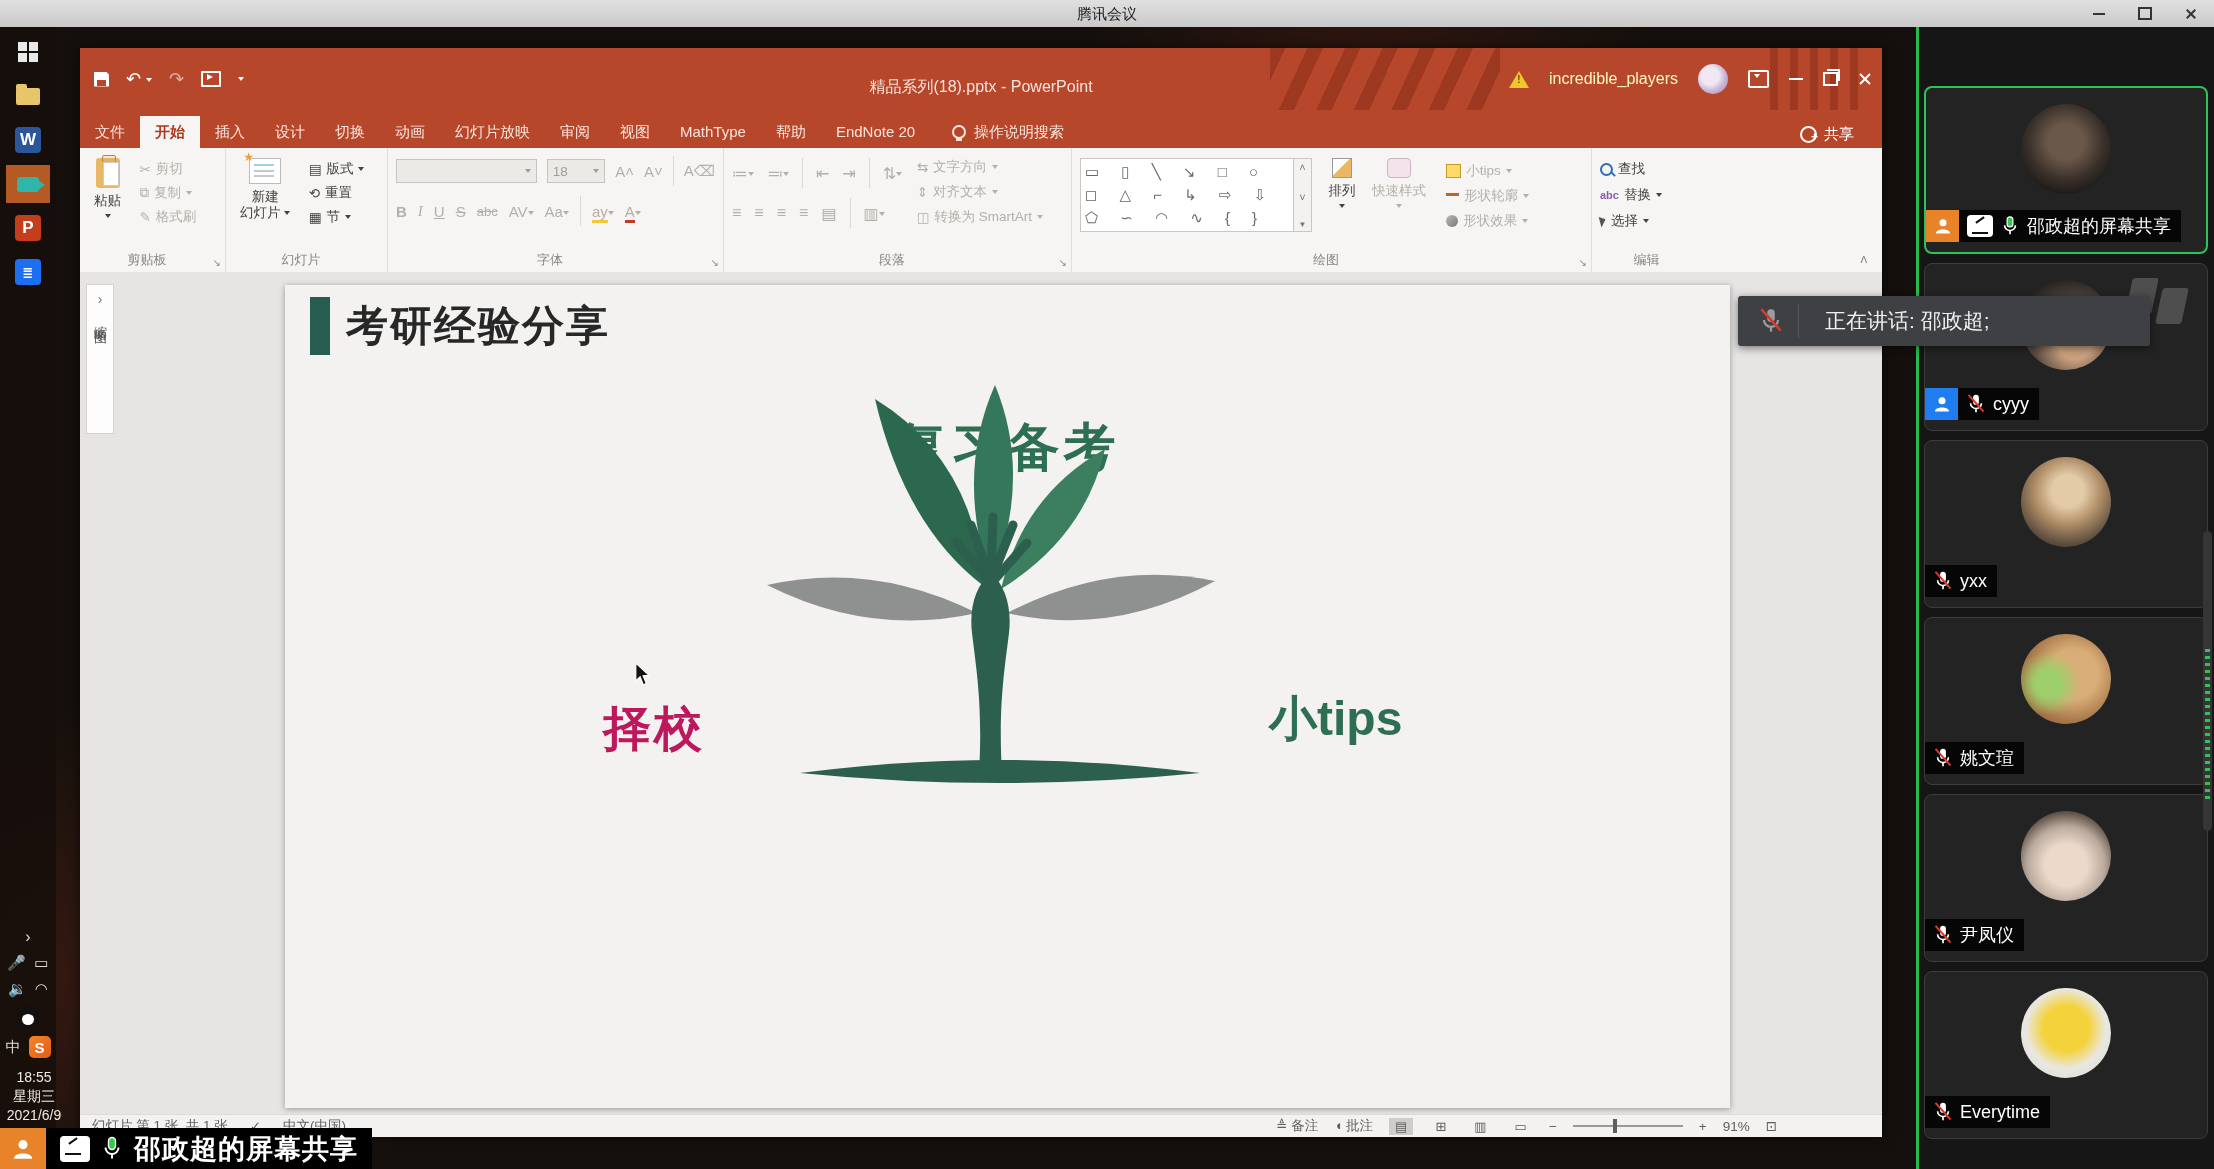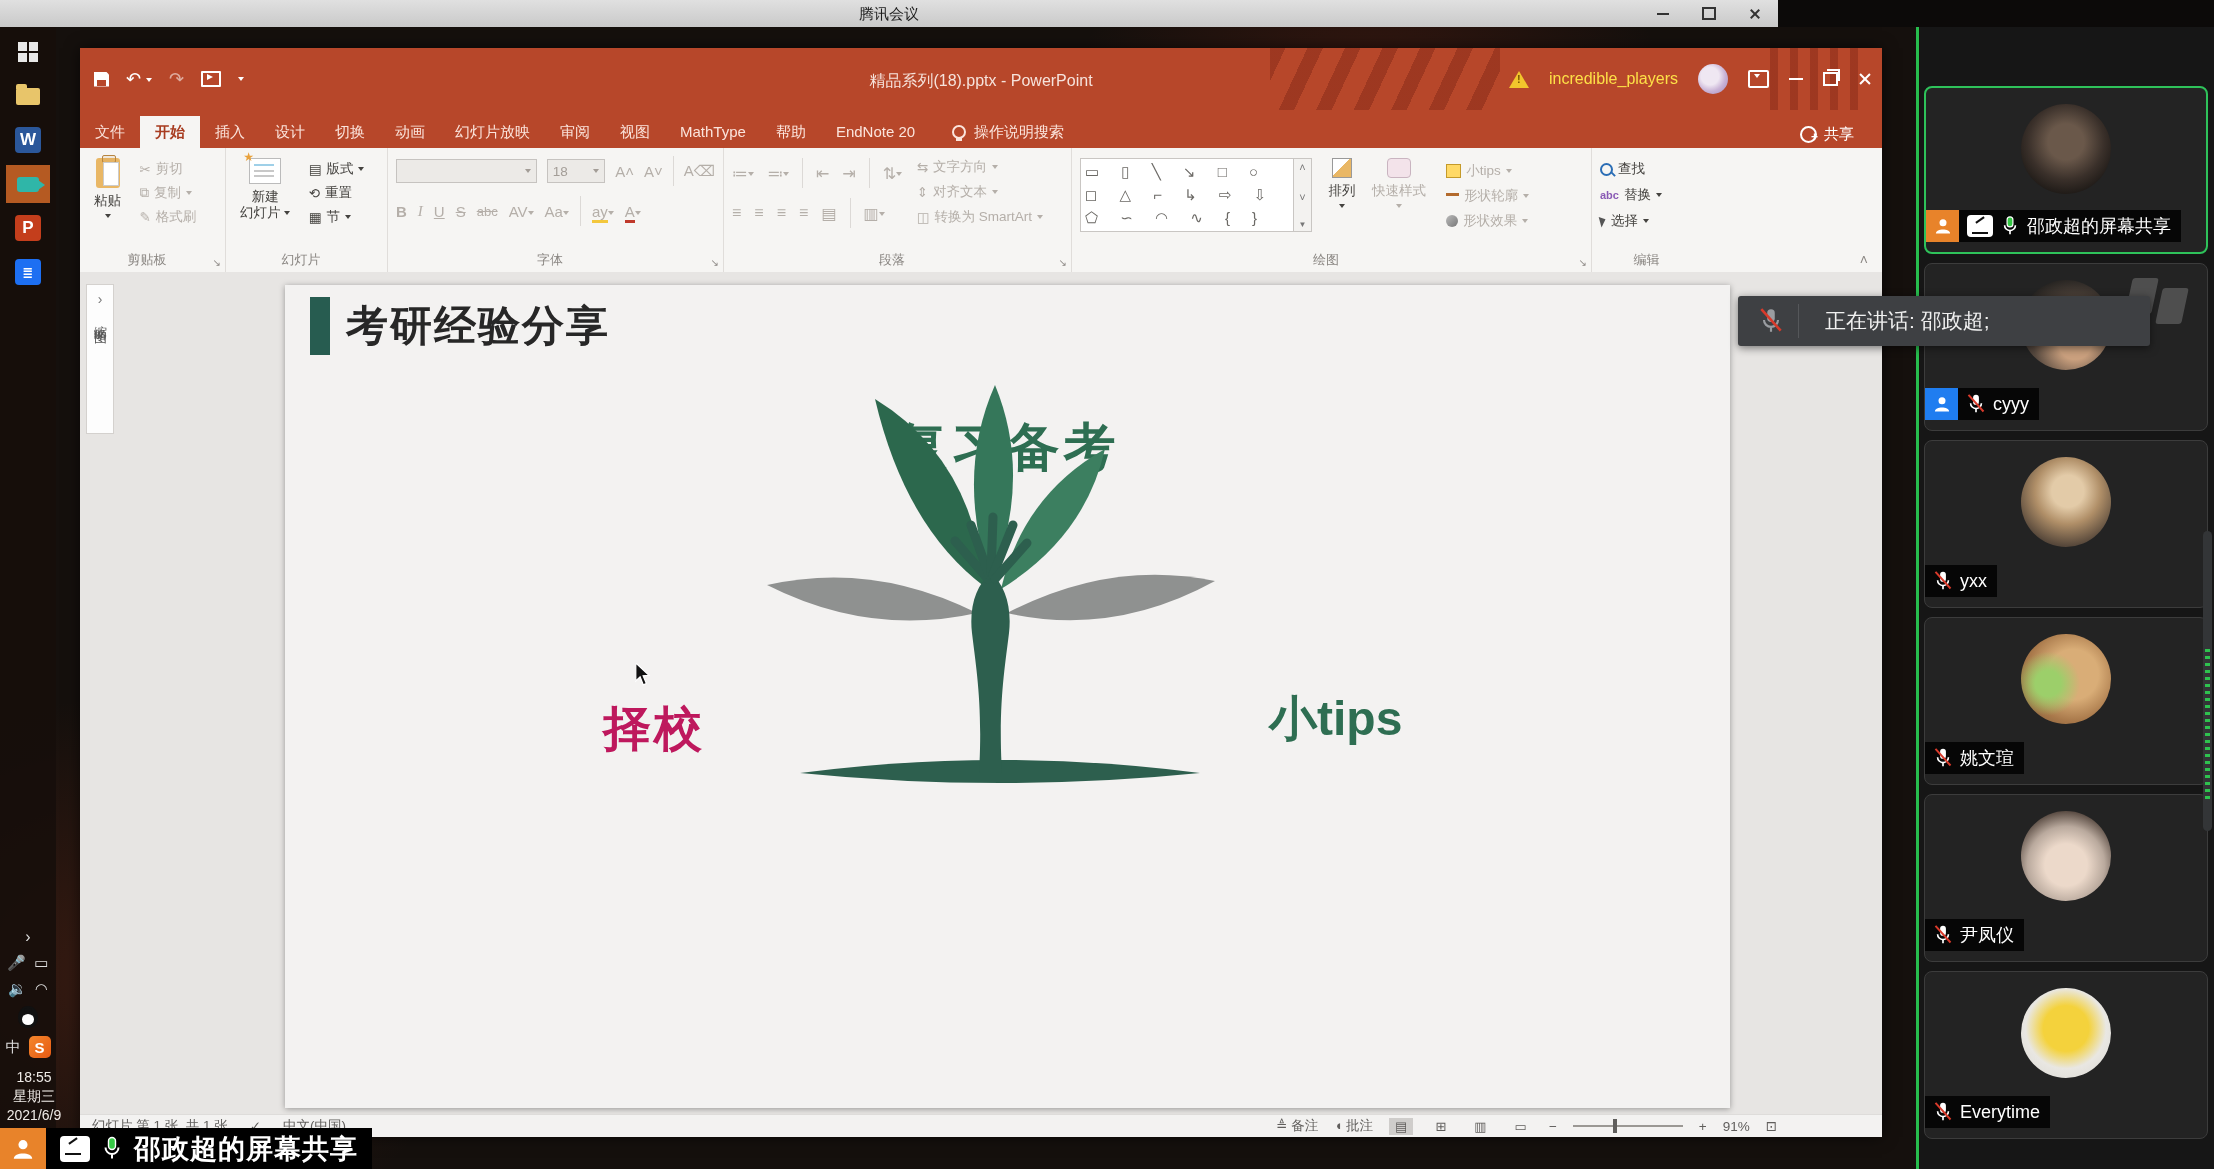--- a/index.html
+++ b/index.html
@@ -1,20 +1,20 @@
 <!DOCTYPE html>
 <html><head>
 <meta charset="utf-8">
 <style>
   html,body{margin:0;padding:0;background:#000;}
   .screen{position:relative;width:2214px;height:1169px;overflow:hidden;
     font-family:"Liberation Sans","DejaVu Sans",sans-serif;background:#0c0a09;}
 
   
-  .os-bar{position:absolute;left:0;top:0;width:1778px;height:27px;
+  .os-bar{position:absolute;left:0;top:0;width:2214px;height:27px;
     background:linear-gradient(#e0e0e0,#c9c9c9);border-bottom:1px solid #9a9a9a;}
   .os-title{position:absolute;left:0;right:0;top:0;height:27px;line-height:27px;
     text-align:center;font-size:15px;color:#1d1d1d;}
   .os-ctrls{position:absolute;right:0;top:0;height:27px;display:flex;}
   .os-btn{width:46px;height:27px;display:flex;align-items:center;justify-content:center;}
   .i-min{width:12px;height:2px;background:#333;}
   .i-max{width:10px;height:9px;border:2px solid #333;}
   .i-x{position:relative;width:12px;height:12px;}
   .i-x::before,.i-x::after{content:"";position:absolute;left:5px;top:0;width:2px;height:12px;background:#333;}
   .i-x::before{transform:rotate(45deg);}.i-x::after{transform:rotate(-45deg);}
@@ -61,26 +61,26 @@
     background:repeating-linear-gradient(90deg,rgba(90,16,8,.6) 0 8px,transparent 8px 20px);}
   .qat{position:absolute;left:14px;top:0;height:62px;display:flex;align-items:center;gap:17px;color:#fff;}
   .floppy{width:15px;height:15px;background:#fff;clip-path:polygon(0 0,80% 0,100% 20%,100% 100%,0 100%);position:relative;}
   .floppy::after{content:"";position:absolute;left:3px;bottom:1px;width:9px;height:6px;background:#b7472a;}
   .qat-g{font-size:18px;line-height:1;}
   .dim{opacity:.55;}
   .caret{display:inline-block;width:0;height:0;border-left:4px solid transparent;border-right:4px solid transparent;border-top:5px solid currentColor;vertical-align:middle;}
   .caret.sm{border-left-width:3px;border-right-width:3px;border-top-width:4px;}
   .present{width:16px;height:12px;border:2px solid #fff;border-radius:1px;position:relative;}
   .present::after{content:"";position:absolute;left:4px;top:1px;border-left:6px solid #fff;border-top:3px solid transparent;border-bottom:3px solid transparent;}
-  .ppt-title{position:absolute;left:0;right:0;top:2px;height:62px;line-height:62px;text-align:center;
+  .ppt-title{position:absolute;left:0;right:0;top:8px;height:62px;line-height:62px;text-align:center;
     color:#f6e3dc;font-size:16px;}
   .ppt-tr{position:absolute;right:10px;top:0;height:62px;display:flex;align-items:center;gap:20px;color:#fff;}
   .warn{width:0;height:0;border-left:10px solid transparent;border-right:10px solid transparent;border-bottom:17px solid #f2c62c;position:relative;}
   .warn::after{content:"!";position:absolute;left:-2px;top:2px;font-size:11px;font-weight:bold;color:#7a5600;}
-  .account{font-size:16px;color:#fde047;}
+  .account{font-size:16px;color:#fef9c3;}
   .avatar-s{width:30px;height:30px;border-radius:50%;
     background:radial-gradient(circle at 40% 40%,#efe7f2 0 35%,#c9b3d6 60%,#9e86b8);}
   .rdo{width:17px;height:14px;border:2px solid #fff;border-radius:2px;position:relative;}
   .rdo::after{content:"";position:absolute;left:4px;top:2px;border-left:3px solid transparent;border-right:3px solid transparent;border-top:4px solid #fff;}
   .w-min{width:14px;height:2px;background:#fff;}
   .w-rest{width:11px;height:10px;border:2px solid #fff;position:relative;}
   .w-rest::before{content:"";position:absolute;left:2px;top:-5px;width:11px;height:10px;border:2px solid #fff;border-bottom:none;border-left:none;}
   .w-x{position:relative;width:14px;height:14px;}
   .w-x::before,.w-x::after{content:"";position:absolute;left:6px;top:0;width:2px;height:14px;background:#fff;}
   .w-x::before{transform:rotate(45deg);}.w-x::after{transform:rotate(-45deg);}

